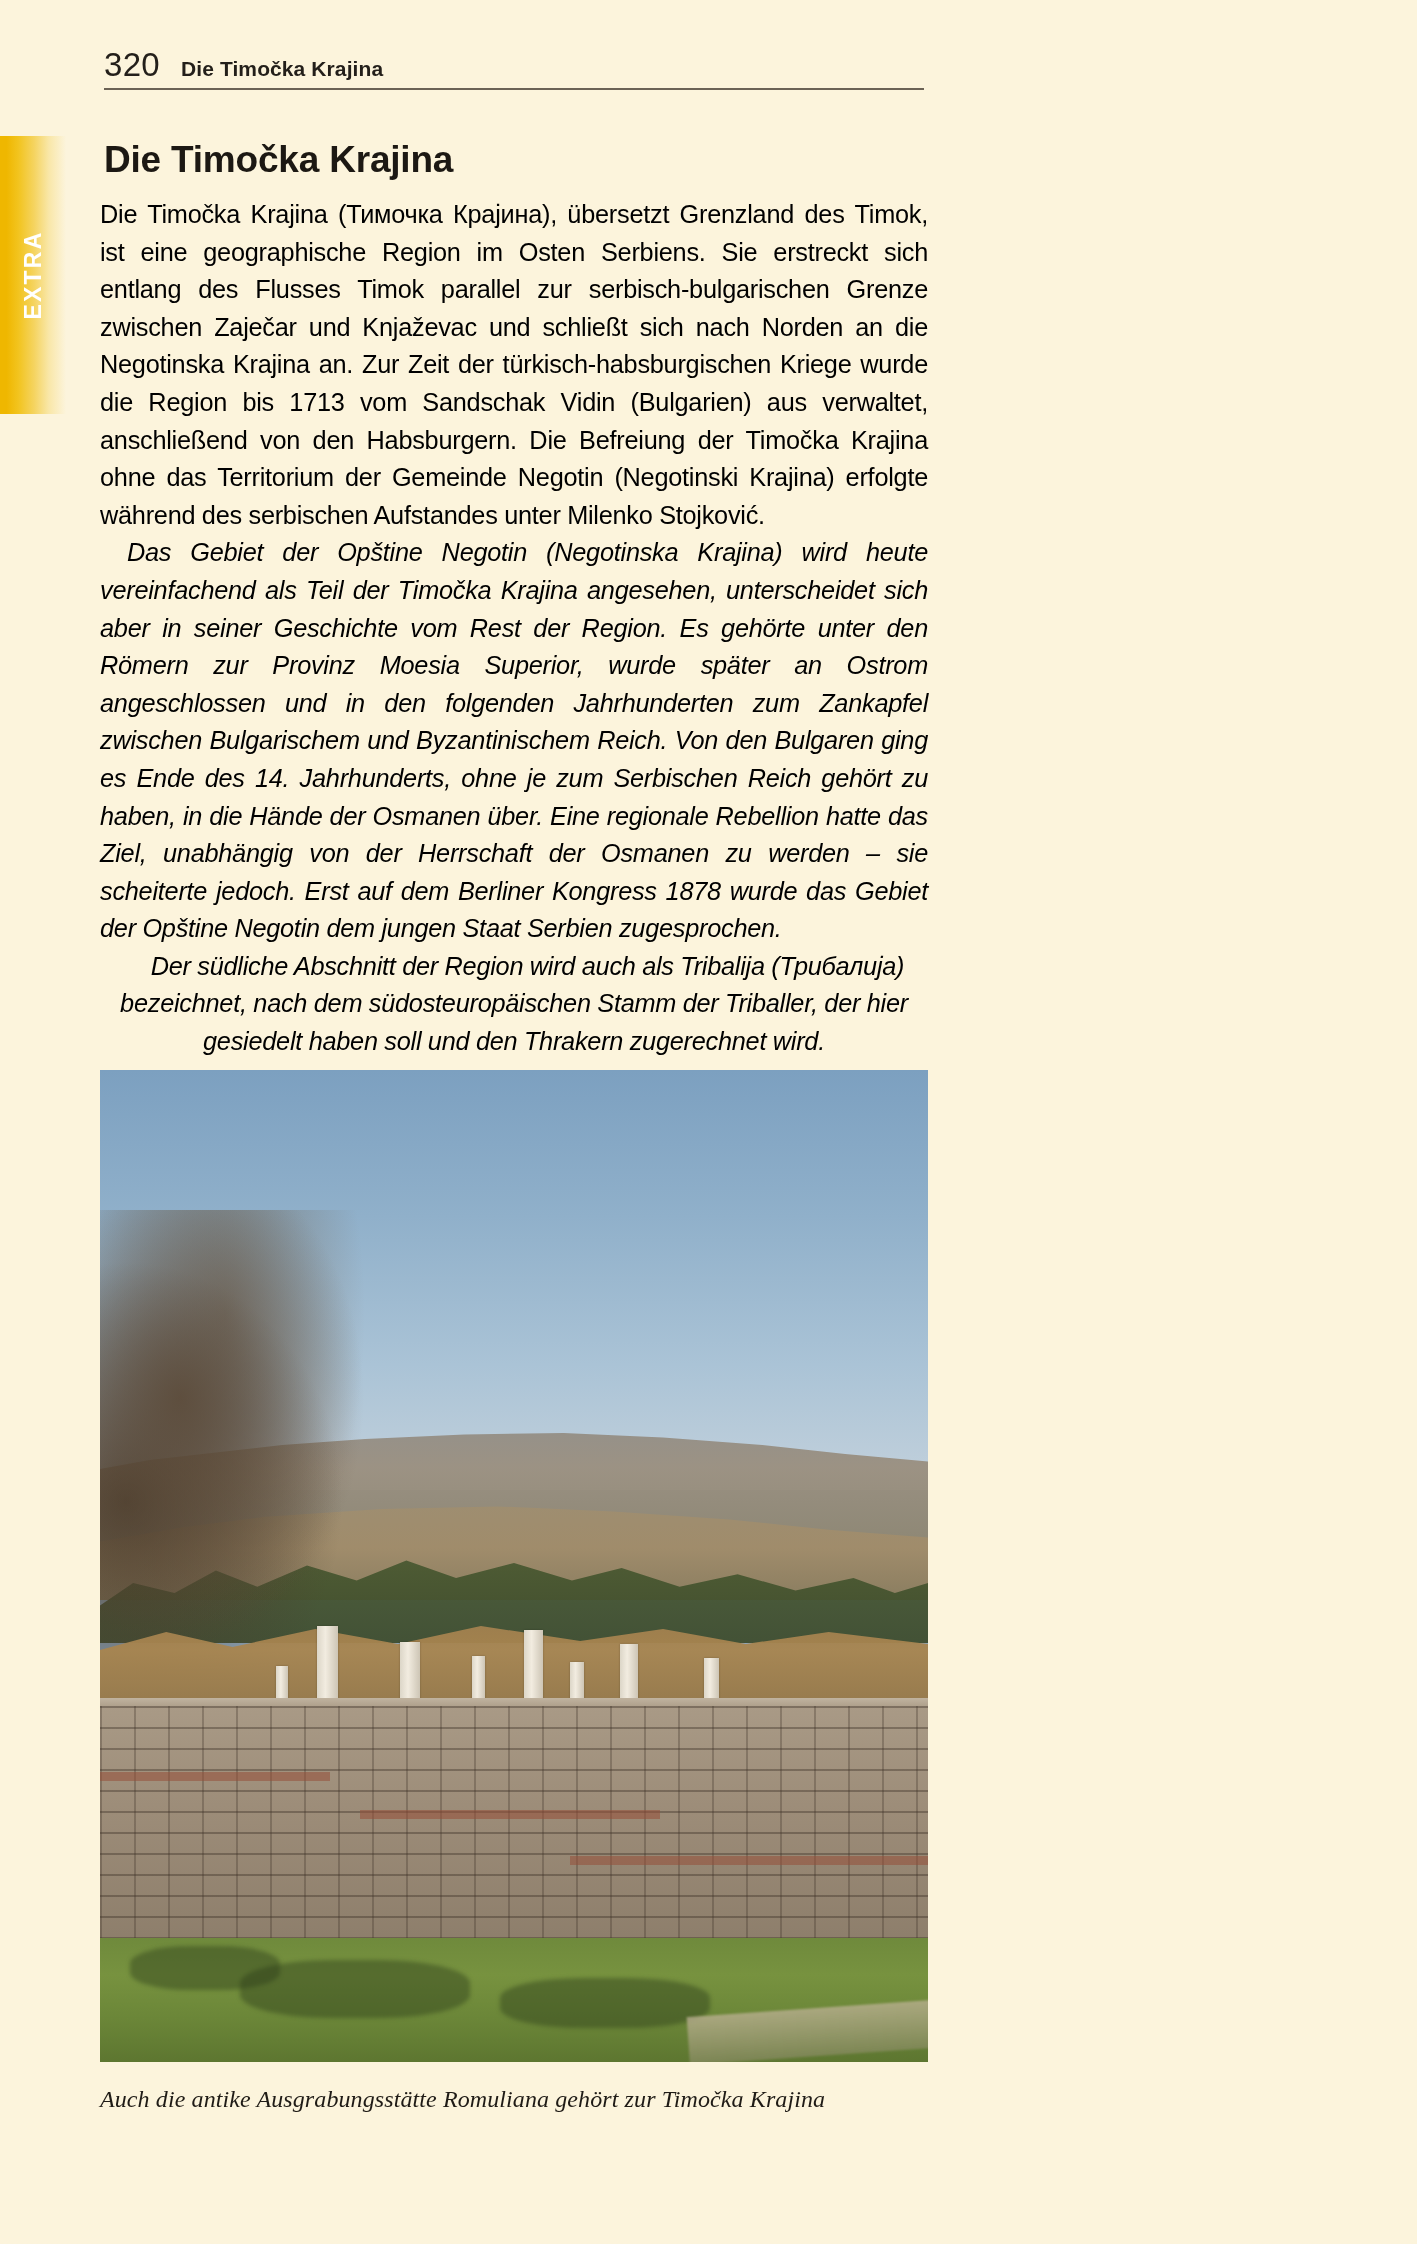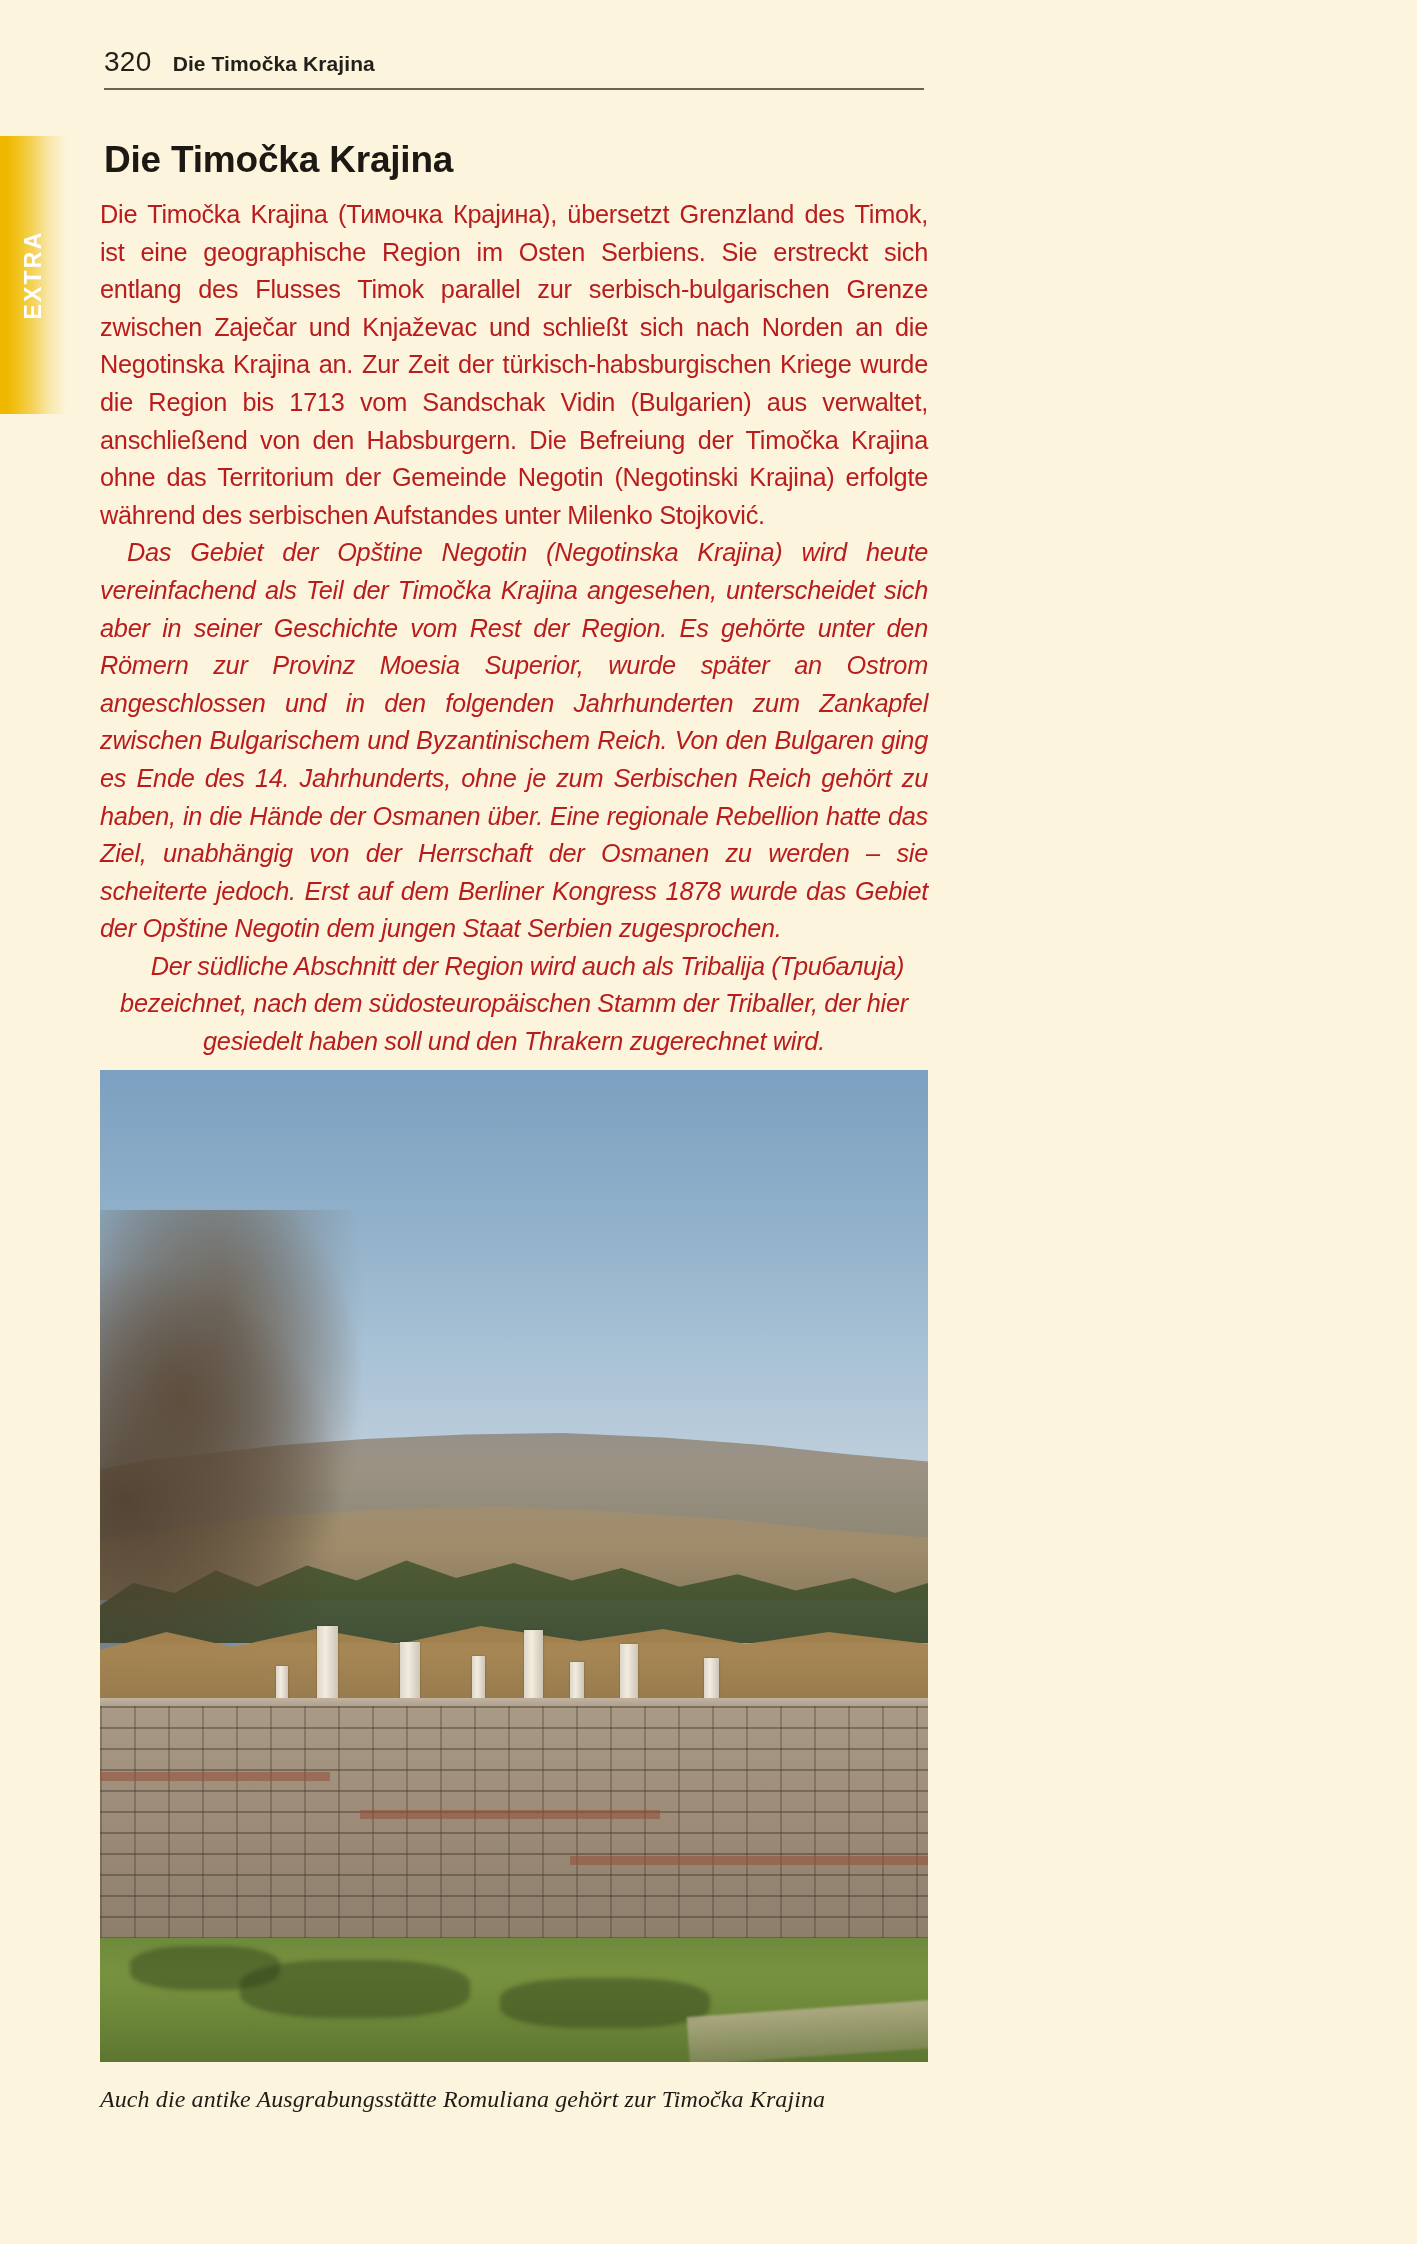--- a/index.html
+++ b/index.html
@@ -58,21 +58,21 @@
     left: 104px;
     top: 46px;
     width: 820px;
     height: 36px;
     display: flex;
     align-items: baseline;
     border-bottom: 2px solid #6b6255;
     padding-bottom: 6px;
   }
   #running-head .folio {
-    font-size: 28px;
+    font-size: 33px;
     font-weight: normal;
     color: #231f1a;
     letter-spacing: 0.3px;
     font-family: "Liberation Sans", sans-serif;
   }
   #running-head .runhead-title {
     font-size: 21px;
     font-weight: bold;
     color: #231f1a;
     margin-left: 21px;
@@ -93,21 +93,21 @@
   }
 
   
   #body-text {
     position: absolute;
     left: 100px;
     top: 196px;
     width: 828px;
     font-size: 25.3px;
     line-height: 37.6px;
-    color: #b91c1c;
+    color: #000000;
     text-align: justify;
     font-family: "Liberation Sans", sans-serif;
     letter-spacing: -0.25px;
     word-spacing: -0.2px;
   }
   #body-text p {
     margin: 0;
     text-align: justify;
     text-justify: inter-word;
   }

